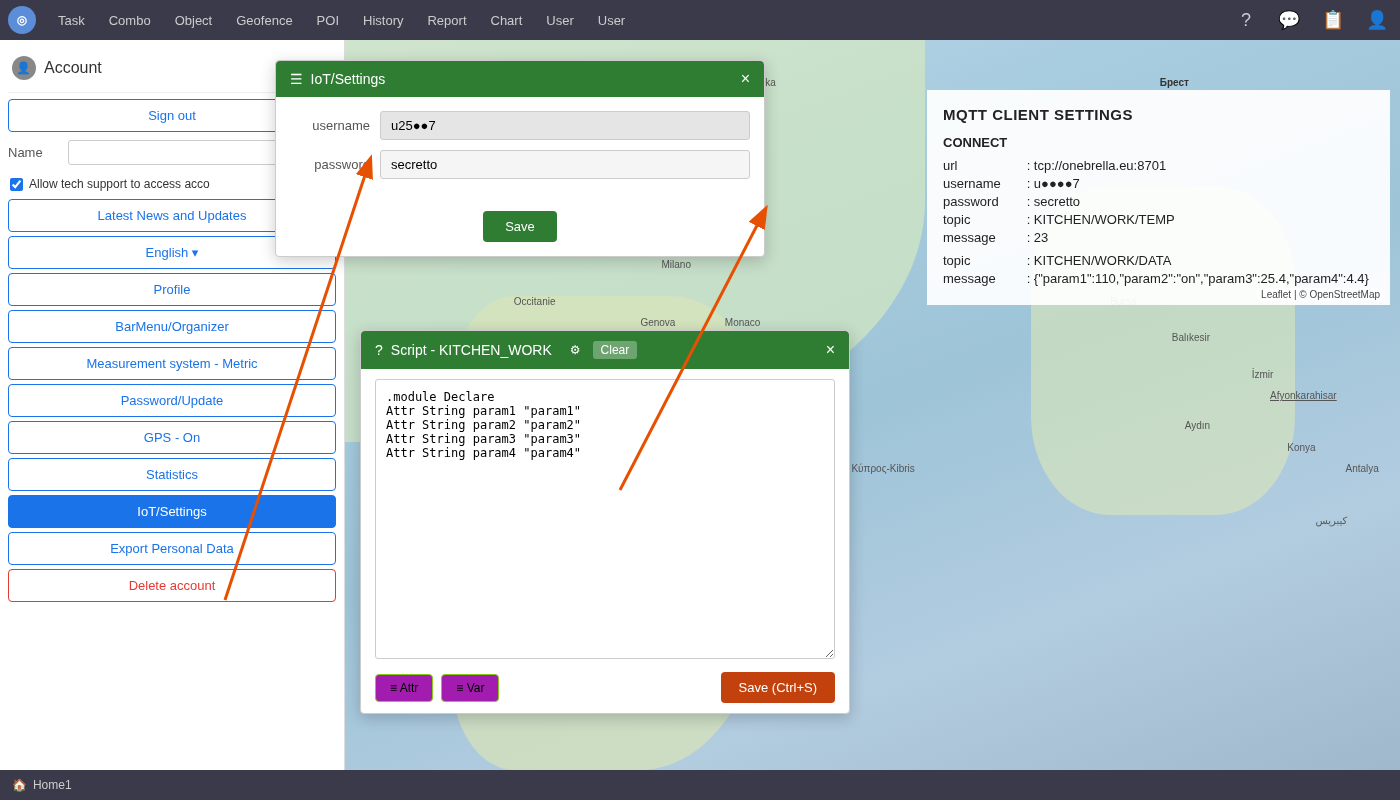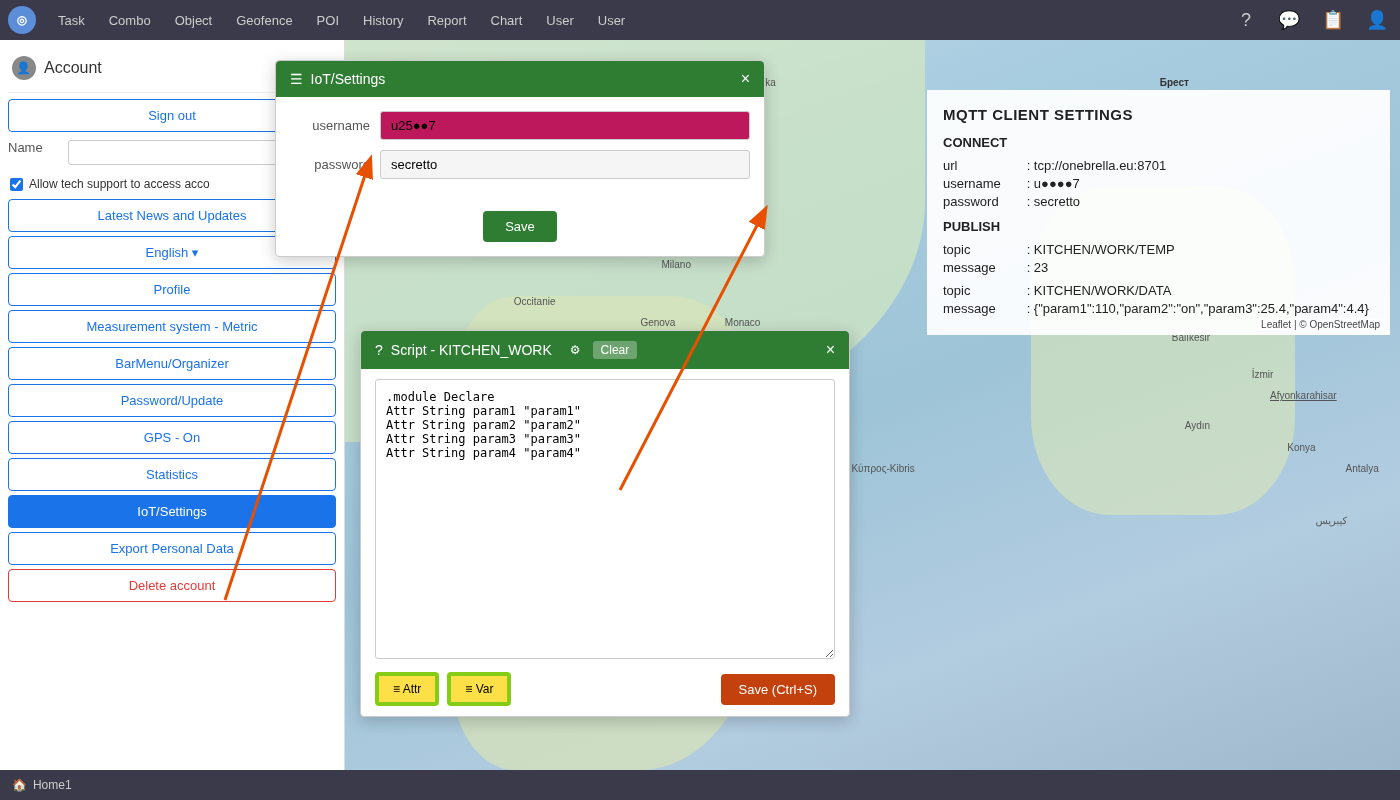--- a/index.html
+++ b/index.html
@@ -87,21 +87,21 @@
     .sidebar-btn.active {
       background: #1a73e8;
       color: white;
     }
     .sidebar-btn.danger {
       color: #e53935;
       border-color: #e53935;
     }
     .sidebar-name-row {
       display: flex;
-      align-items: flex-start;
+      align-items: center;
       gap: 20px;
       padding: 4px 0 8px 0;
     }
     .sidebar-name-row label {
       color: #555;
       font-size: 13px;
       min-width: 40px;
     }
     .sidebar-name-row input {
       flex: 1;
@@ -261,22 +261,22 @@
       resize: vertical;
       margin-bottom: 0;
     }
     .script-footer {
       padding: 10px 14px;
       display: flex;
       align-items: center;
       gap: 8px;
     }
     .btn-attr, .btn-var {
-      background: #fde047;
-      border: 4px solid #84cc16;
+      background: #a21caf;
+      border: 1px solid #84cc16;
       padding: 6px 14px;
       border-radius: 4px;
       cursor: pointer;
       font-size: 12px;
       display: flex; align-items: center; gap: 4px;
     }
     .btn-save-ctrl {
       background: #c2410c;
       color: white;
       border: none;
@@ -358,22 +358,22 @@
     <label>Name</label>
     <input type="text" value="" style="">
   </div>
   <div class="tech-support-row">
     <input type="checkbox" checked="" style="">
     <span>Allow tech support to access acco</span>
   </div>
   <button class="sidebar-btn">Latest News and Updates</button>
   <button class="sidebar-btn"><span>English</span> ▾</button>
   <button class="sidebar-btn">Profile</button>
+  <button class="sidebar-btn">BarMenu/Organizer</button>
   <button class="sidebar-btn">Measurement system - Metric</button>
-  <button class="sidebar-btn">BarMenu/Organizer</button>
   <button class="sidebar-btn">Password/Update</button>
   <button class="sidebar-btn">GPS - On</button>
   <button class="sidebar-btn">Statistics</button>
   <button class="sidebar-btn active">IoT/Settings</button>
   <button class="sidebar-btn">Export Personal Data</button>
   <button class="sidebar-btn danger">Delete account</button>
 </div>
 
 <div class="map-area">
   <div class="map-bg">
@@ -427,21 +427,20 @@
     <div class="mqtt-row">
       <span class="label">username</span>
       <span> : </span>
       <span>u●●●●7</span>
     </div>
     <div class="mqtt-row">
       <span class="label">password</span>
       <span> : </span>
       <span>secretto</span>
     </div>
-    <h3>PUBLISH</h3>
     <div class="mqtt-row">
       <span class="label">topic</span>
       <span> : </span>
       <span>KITCHEN/WORK/TEMP</span>
     </div>
     <div class="mqtt-row">
       <span class="label">message</span>
       <span> : </span>
       <span>23</span>
     </div>
@@ -463,21 +462,21 @@
   <div class="dialog-header">
     <div class="header-left">
       <span>☰</span>
       <span>IoT/Settings</span>
     </div>
     <button class="dialog-close">×</button>
   </div>
   <div class="dialog-body">
     <div class="field-row">
       <label>username</label>
-      <input type="text" style="background: #be185d;" value="u25●●7">
+      <input type="text" style="background: #e5e5e5;" value="u25●●7">
     </div>
     <div class="field-row">
       <label>password</label>
       <input type="text" style="background: rgb(245, 245, 245);" value="secretto">
     </div>
   </div>
   <div class="dialog-footer">
     <button class="btn-save">Save</button>
   </div>
 </div>

